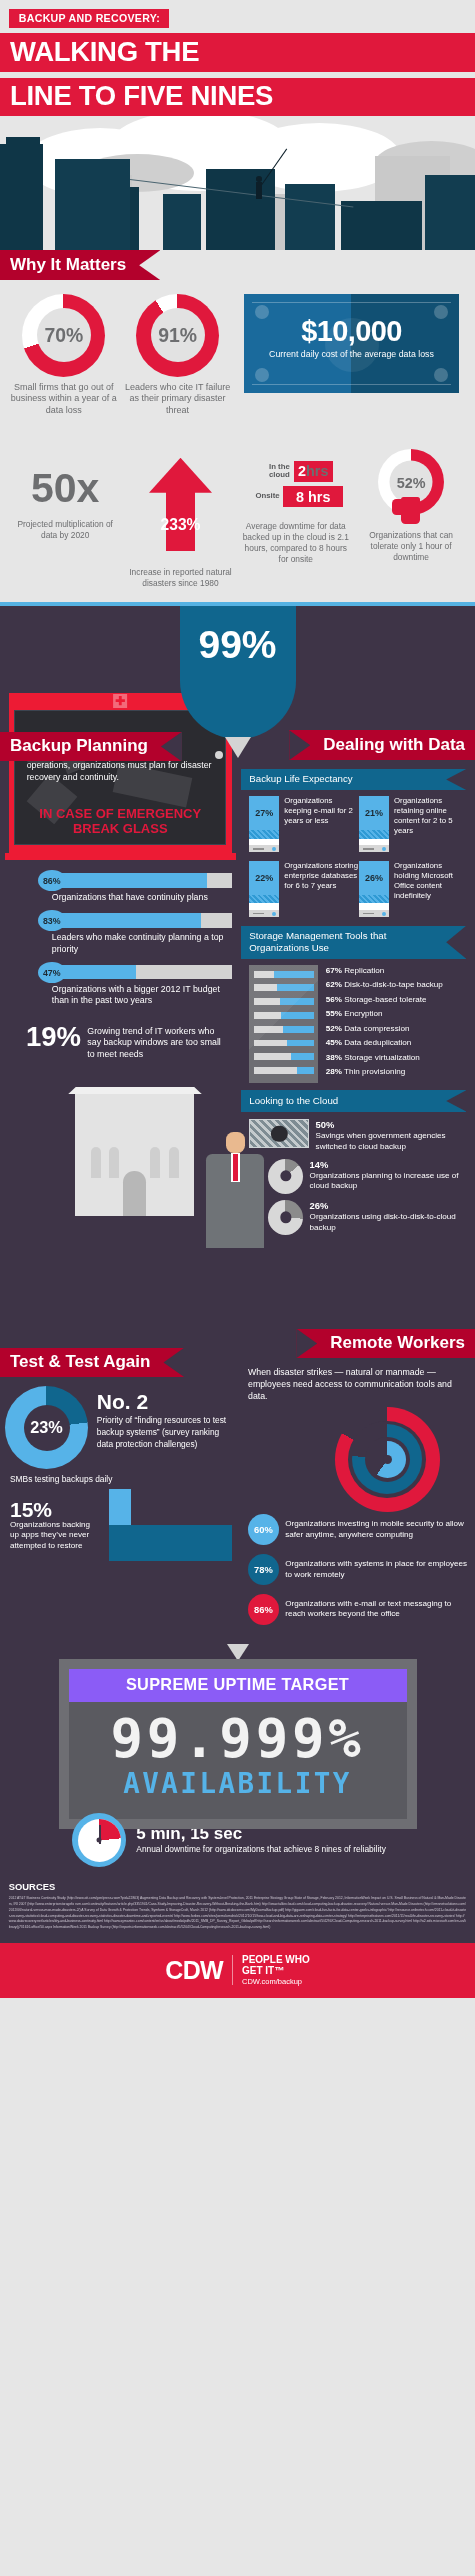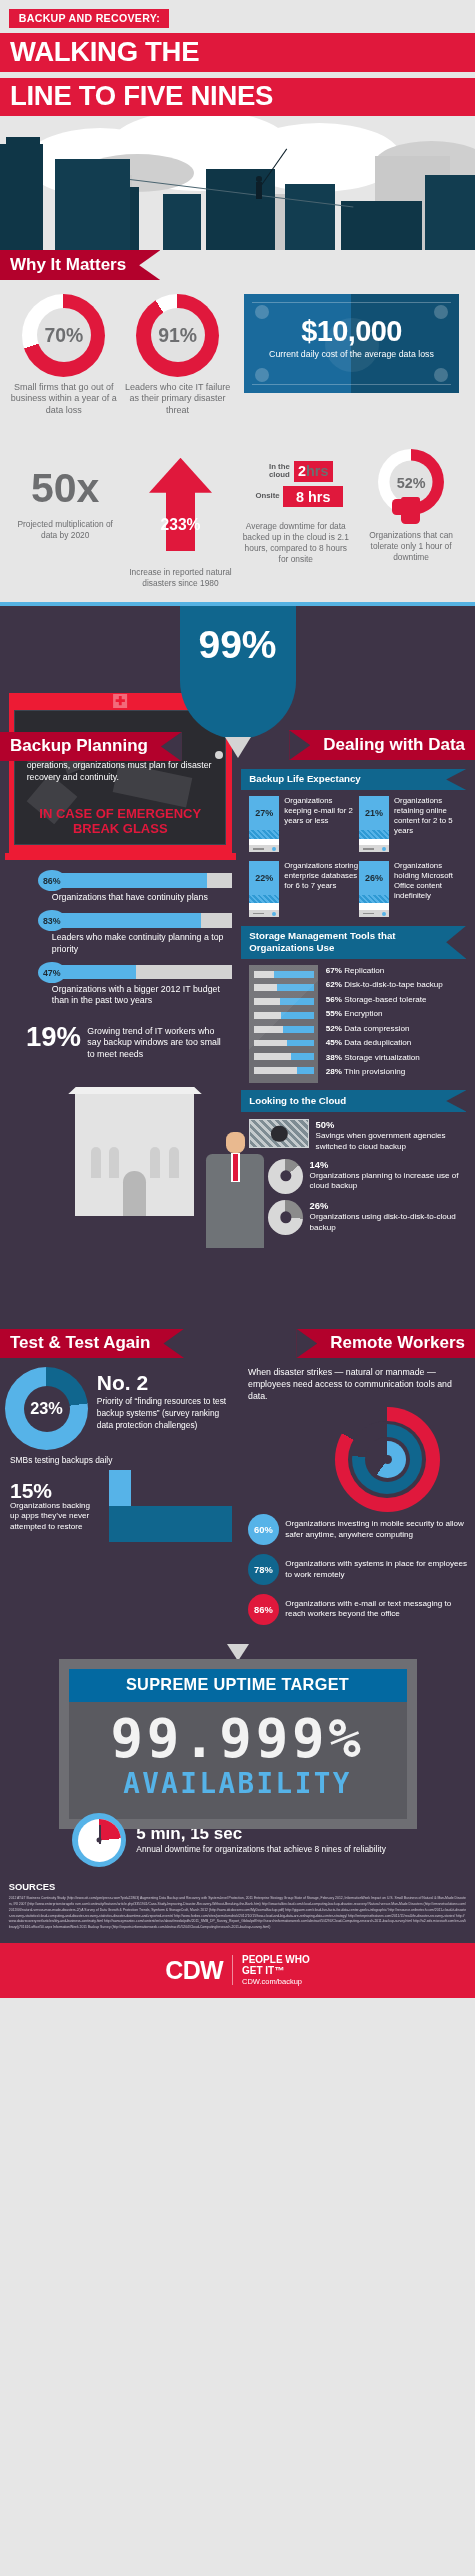--- a/index.html
+++ b/index.html
@@ -201,21 +201,21 @@
   }
   .pbar-cap { font-size: 8.8px; line-height: 1.3; color: #fff; margin: 0.6px 0 6.9px 13.8px; }
 
   .trend19 { display: flex; gap: 6.3px; padding: 10px 11.3px 0 26px; align-items: flex-start; }
   .trend19 .num { font-size: 27.5px; font-weight: bold; color: #fff; line-height: .95; }
   .trend19 .txt { font-size: 8.8px; line-height: 1.32; color: #fff; padding-top: 1.9px; }
 
   
   .subrib {
     position: relative; display: block; background: #10668e; color: #fff;
-    font-weight: bold; font-size: 9.7px; padding: 4.4px 29px 5px 8.8px; line-height: 1.22;
+    font-weight: normal; font-size: 9.7px; padding: 4.4px 29px 5px 8.8px; line-height: 1.22;
     margin: 0 8.8px 0 0;
   }
   .subrib::after {
     content:""; position:absolute; right:0; top:0; bottom:0; width: 20px; background:#3e3447;
     clip-path: polygon(100% 0, 100% 100%, 0 50%);
   }
   .ble-grid { display: flex; flex-wrap: wrap; padding: 6.3px 6.3px 0 8.8px; }
   .ble-item { width: 50%; display: flex; gap: 5px; margin-bottom: 8.8px; }
   .ble-ico { width: 30px; flex: none; }
   .ble-ico .body { height: 34px; background: #56b3e8; position: relative; color:#1d2a33;
@@ -251,21 +251,21 @@
   .cl-pie { width: 35px; height: 35px; border-radius: 50%; flex: none; position: relative; margin-left: 19px; }
   .cl-pie .hole { position:absolute; left:50%; top:50%; transform:translate(-50%,-50%); width:11.3px; height:11.3px; border-radius:50%; background:#3e3447; }
   .cl-txt { font-size: 8.1px; line-height: 1.3; color: #fff; }
   .cl-txt .n { font-weight: bold; font-size: 9.4px; display: block; }
 
   
   .illus { height: 131px; position: relative; }
 
   
   .tt { display: flex; }
-  .ttL { width: 241px; }
+  .ttL { width: 241px; margin-top: 19px; }
   .ttR { width: 235px; }
   .tt-donut { width: 83px; height: 83px; border-radius: 50%; position: relative; }
   .tt-donut .hole { position:absolute; left:50%; top:50%; transform:translate(-50%,-50%);
     width: 46px; height: 46px; border-radius: 50%; background:#3e3447;
     display:flex; align-items:center; justify-content:center; color:#fff; font-size:16.3px; font-weight:bold; }
   .no2 { font-size: 21px; font-weight: bold; color: #fff; line-height: 1; }
   .no2sub { font-size: 8.4px; line-height: 1.45; color: #fff; margin-top: 1.9px; }
   .smbcap { font-size: 8.4px; color: #fff; margin: 5px 0 0 10px; }
   .bar15 { display: flex; align-items: center; gap: 14px; padding: 5px 8.8px 0 10px; }
   .bar15 .n { font-size: 21px; font-weight: bold; color: #fff; line-height: 1; }
@@ -282,21 +282,21 @@
   .rw-circ { width: 31px; height: 31px; border-radius: 50%; flex: none;
     display: flex; align-items: center; justify-content: center;
     font-size: 9.4px; font-weight: bold; color: #fff; }
   .rw-txt { font-size: 8.1px; line-height: 1.3; color: #fff; }
 
   
   .uptime-wrap { position: relative; padding: 25px 0 0 0; }
   .uptime {
     width: 358px; margin: 0 auto; background: #6e6e73; padding: 10px; position: relative;
   }
-  .uptime .hdr2 { background: #0369a1; color: #fff; text-align: center; font-weight: bold;
+  .uptime .hdr2 { background: #8b5cf6; color: #fff; text-align: center; font-weight: bold;
     font-size: 16.3px; letter-spacing: 0.3px; padding: 6.9px 0 7.5px; }
   .uptime .screen { background: #5a5a60; padding: 10px 6.3px 19px; text-align: center; }
   .seg { font-family: "DejaVu Sans Mono", monospace; font-weight: bold; letter-spacing: 3.8px; }
   .seg.big { color: #f2f2f2; font-size: 54px; line-height: 1; }
   .seg.small { color: #56b3e8; font-size: 27.5px; line-height: 1.25; letter-spacing: 2.5px; }
   .clockrow { display: flex; align-items: center; gap: 10px; width: 358px; margin: -16.3px auto 0; padding-left: 13.8px; }
   .clock { width: 54px; height: 54px; border-radius: 50%; background: #56b3e8;
     position: relative; flex: none; border: 3.1px solid #56b3e8; }
   .clock .face { position:absolute; inset:2.5px; border-radius:50%; background:#fff; }
   .clock .wedge { position:absolute; inset:2.5px; border-radius:50%;

